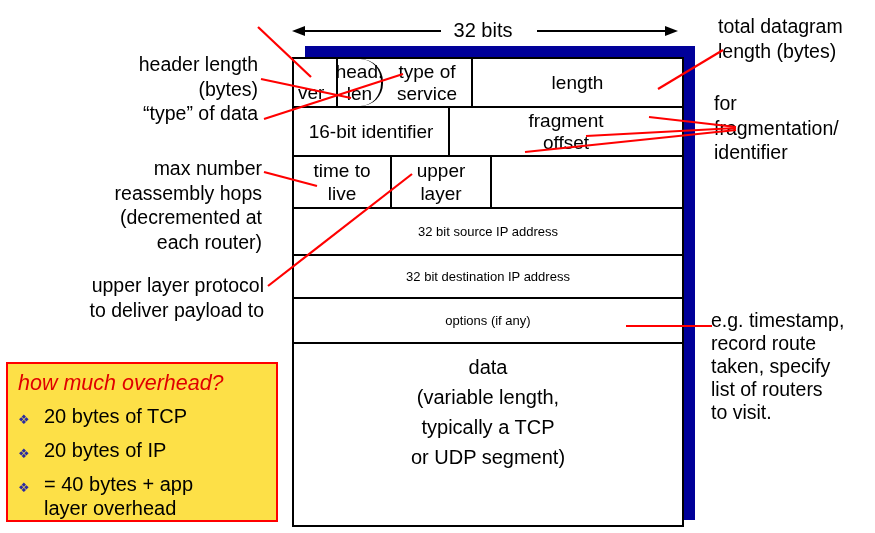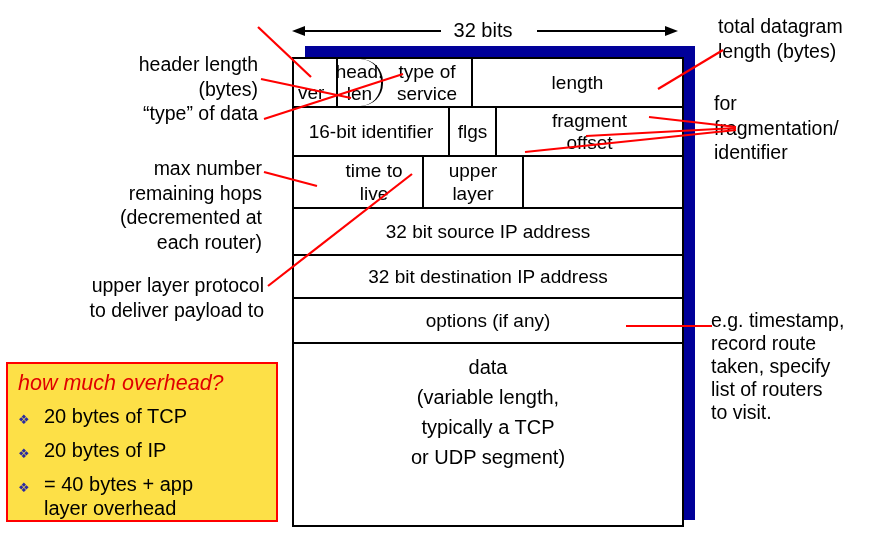--- a/index.html
+++ b/index.html
@@ -28,24 +28,24 @@
   .trow.last{border-bottom:none;flex:1;}
   .r1{height:49px;} .r2{height:49px;} .r3{height:52px;} .r4{height:47px;} .r5{height:43px;} .r6{height:45px;}
   .cell{
     display:flex;align-items:center;justify-content:center;text-align:center;
     border-right:2px solid var(--ink);font-size:19px;line-height:22px;white-space:pre-line;
   }
   .cell.grow{flex:1;border-right:none;}
   .c-ver{width:44px;align-items:flex-end;justify-content:flex-start;padding:0 0 2px 4px;}
   .c-hl{width:45px;border-radius:23px;} .c-tos{width:90px;}
   .c-id{width:156px;} .c-flgs{width:47px;}
-  .c-ttl{width:98px;line-height:23px;margin-left:32px;} .c-ul{width:100px;line-height:23px;}
+  .c-ttl{width:98px;line-height:23px;} .c-ul{width:100px;line-height:23px;}
   .c-cksum{line-height:23px;}
   .c-data{align-items:flex-start;padding-top:8px;line-height:30px;font-size:20px;}
-  .c-wide{font-size:19px;}
+  .c-wide{font-size:13px;}
 
   
   .ann{position:absolute;font-size:19.5px;line-height:24.5px;white-space:pre-line;}
   .ann.right-align{text-align:right;}
   .ann.tight{line-height:23px;}
   #ann-ip-version{top:3px;right:617px;}
   #ann-header-length{top:52px;right:617px;}
   #ann-type-of-data{top:101px;right:617px;}
   #ann-max-hops{top:156px;right:613px;}
   #ann-upper-layer{top:273px;right:611px;}
@@ -83,21 +83,20 @@
     <div class="trow r1">
       <div class="cell c-ver">ver</div>
       <div class="cell c-hl">head.
 len</div>
       <div class="cell c-tos">type of
 service</div>
       <div class="cell grow">length</div>
     </div>
     <div class="trow r2">
       <div class="cell c-id">16-bit identifier</div>
-      <div class="cell c-flgs">flgs</div>
       <div class="cell grow">fragment
 offset</div>
     </div>
     <div class="trow r3">
       <div class="cell c-ttl">time to
 live</div>
       <div class="cell c-ul">upper
 layer</div>
     </div>
     <div class="trow r4">
@@ -114,21 +113,21 @@
 (variable length,
 typically a TCP
 or UDP segment)</div>
     </div>
   </div>
 
   <div class="ann right-align" id="ann-header-length">header length
 (bytes)</div>
   <div class="ann right-align" id="ann-type-of-data">“type” of data</div>
   <div class="ann right-align" id="ann-max-hops">max number
-remaining hops
+reassembly hops
 (decremented at
 each router)</div>
   <div class="ann right-align" id="ann-upper-layer">upper layer protocol
 to deliver payload to</div>
 
   <div class="ann" id="ann-total-length">total datagram
 length (bytes)</div>
   <div class="ann" id="ann-fragmentation">for
 fragmentation/
 identifier</div>

